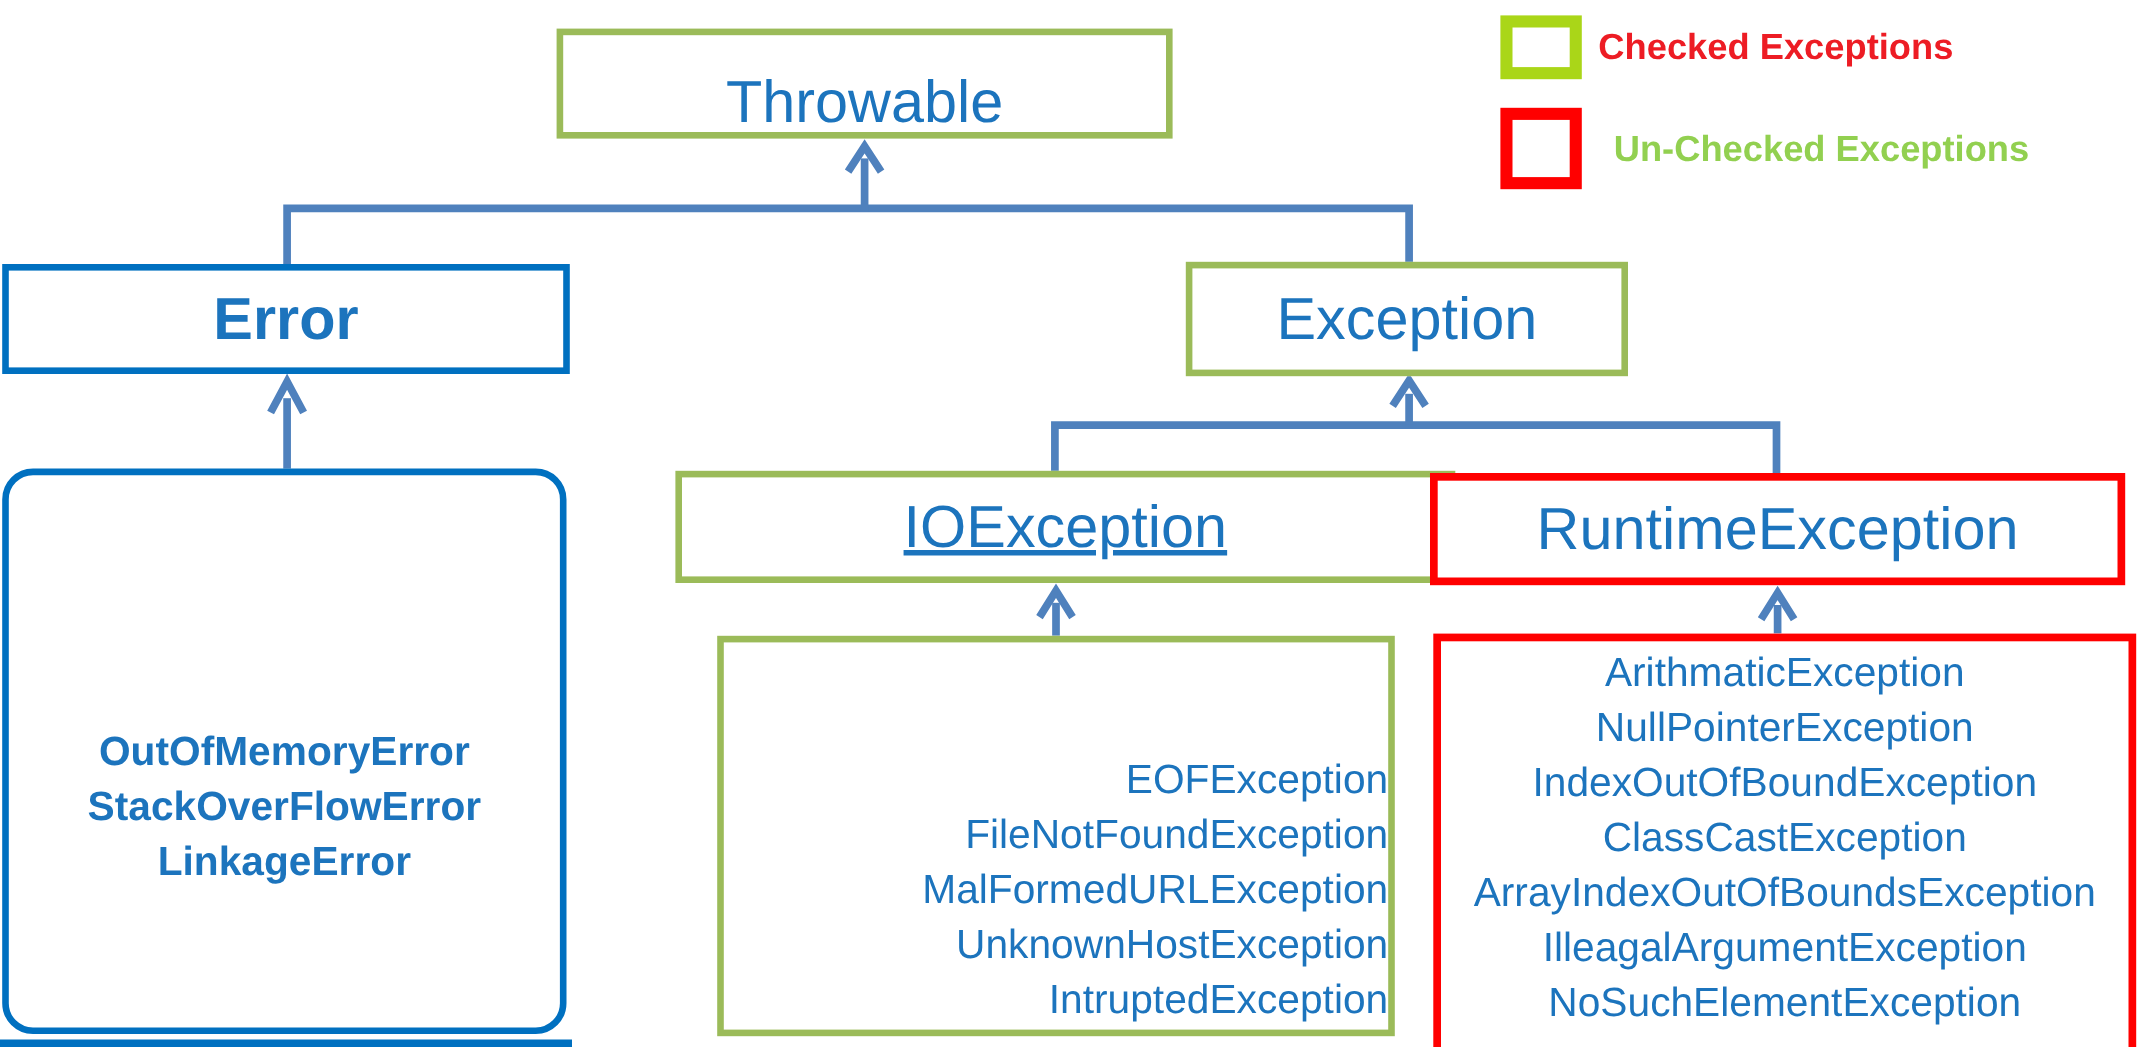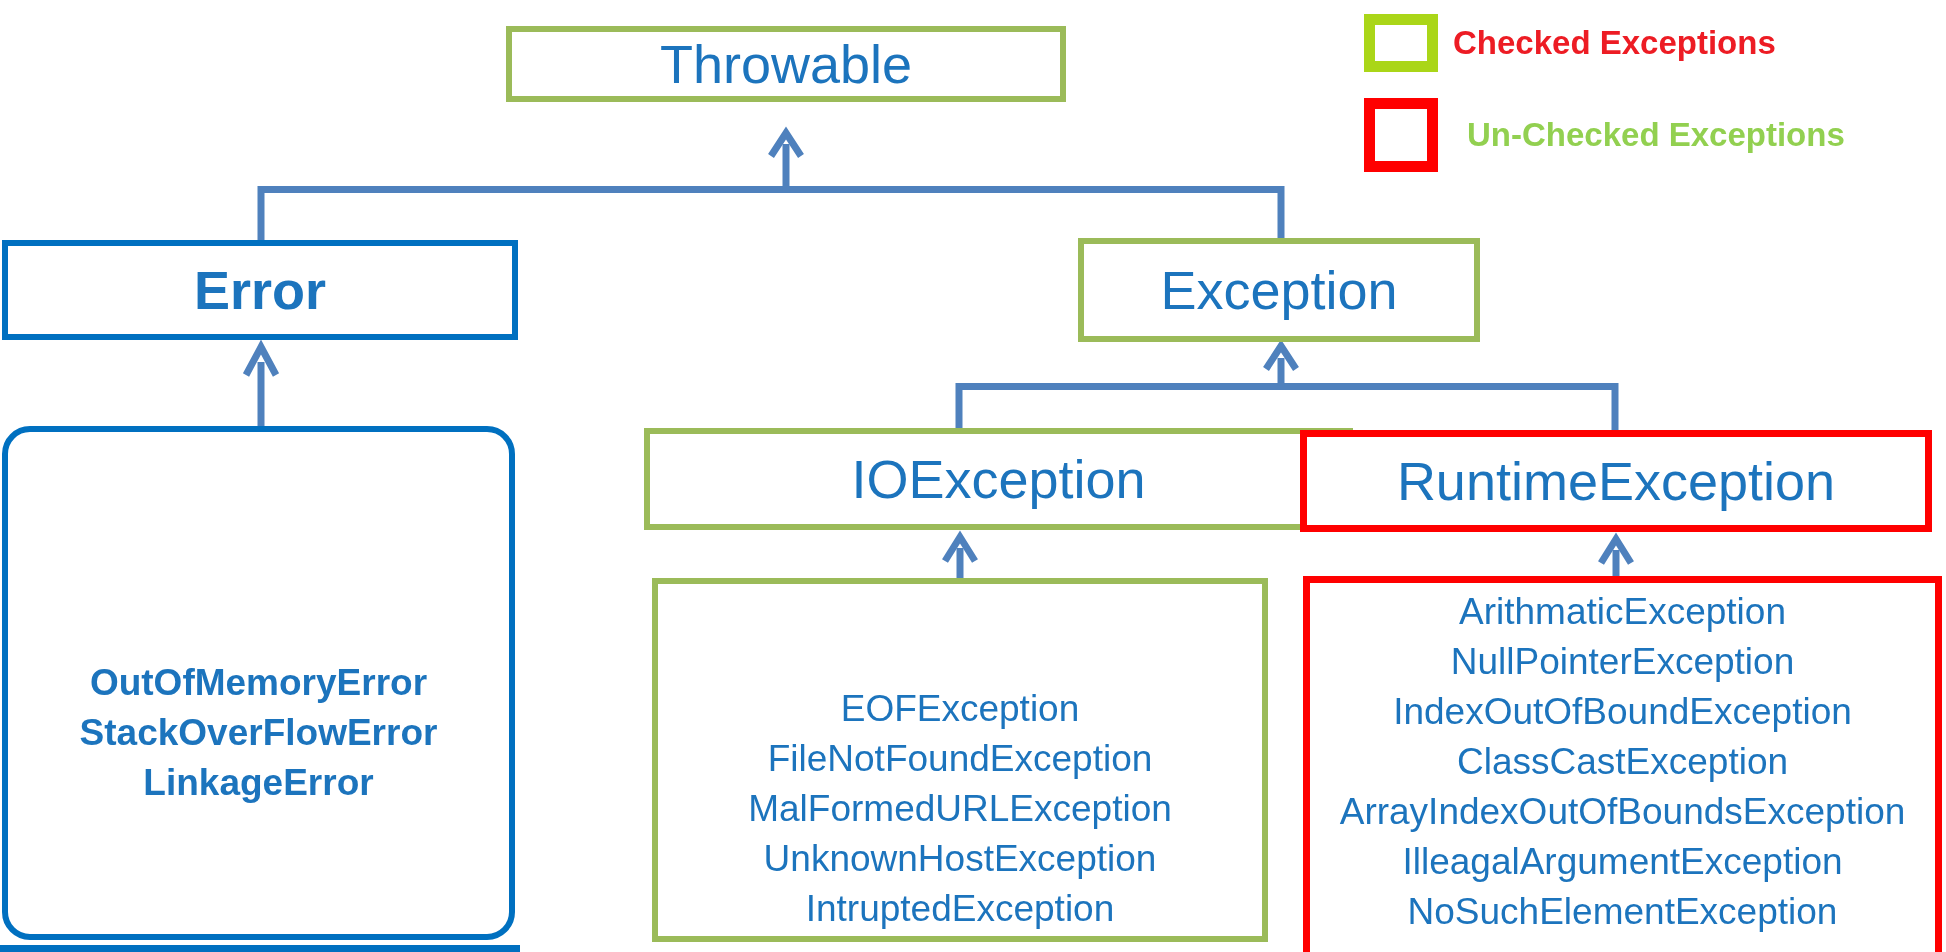--- a/index.html
+++ b/index.html
@@ -81,27 +81,27 @@
   #legend-checked-label {
     left: 1453px; top: 14px; height: 58px;
     color: var(--checked-text);
   }
   #legend-unchecked-label {
     left: 1467px; top: 98px; height: 74px;
     color: var(--unchecked-text);
   }
 
   
-  #throwable-box  { left: 506px;  top: 26px;  width: 560px; height: 76px; }
+  #throwable-box  { left: 506px;  top: 26px;  width: 560px; height: 100px; align-items: flex-end; }
   #error-box      { left: 2px;    top: 240px; width: 516px; height: 100px; }
   #exception-box  { left: 1078px; top: 238px; width: 402px; height: 104px; }
-  #io-box         { left: 644px;  top: 428px; width: 709px; height: 102px; }
+  #io-box         { left: 614px;  top: 428px; width: 709px; height: 102px; text-decoration: underline; }
   #runtime-box    { left: 1300px; top: 430px; width: 632px; height: 102px; }
   #error-list     { left: 2px;    top: 426px; width: 513px; height: 514px; }
-  #io-list        { left: 652px;  top: 578px; width: 616px; height: 364px; }
+  #io-list        { left: 652px;  top: 578px; width: 616px; height: 364px; align-items: flex-end; }
   #runtime-list   { left: 1303px; top: 576px; width: 639px; height: 416px; }
 
   #bottom-edge-artifact {
     position: absolute;
     left: 0; top: 945px;
     width: 520px; height: 7px;
     background: var(--box-blue);
   }
 </style>
 </head>

